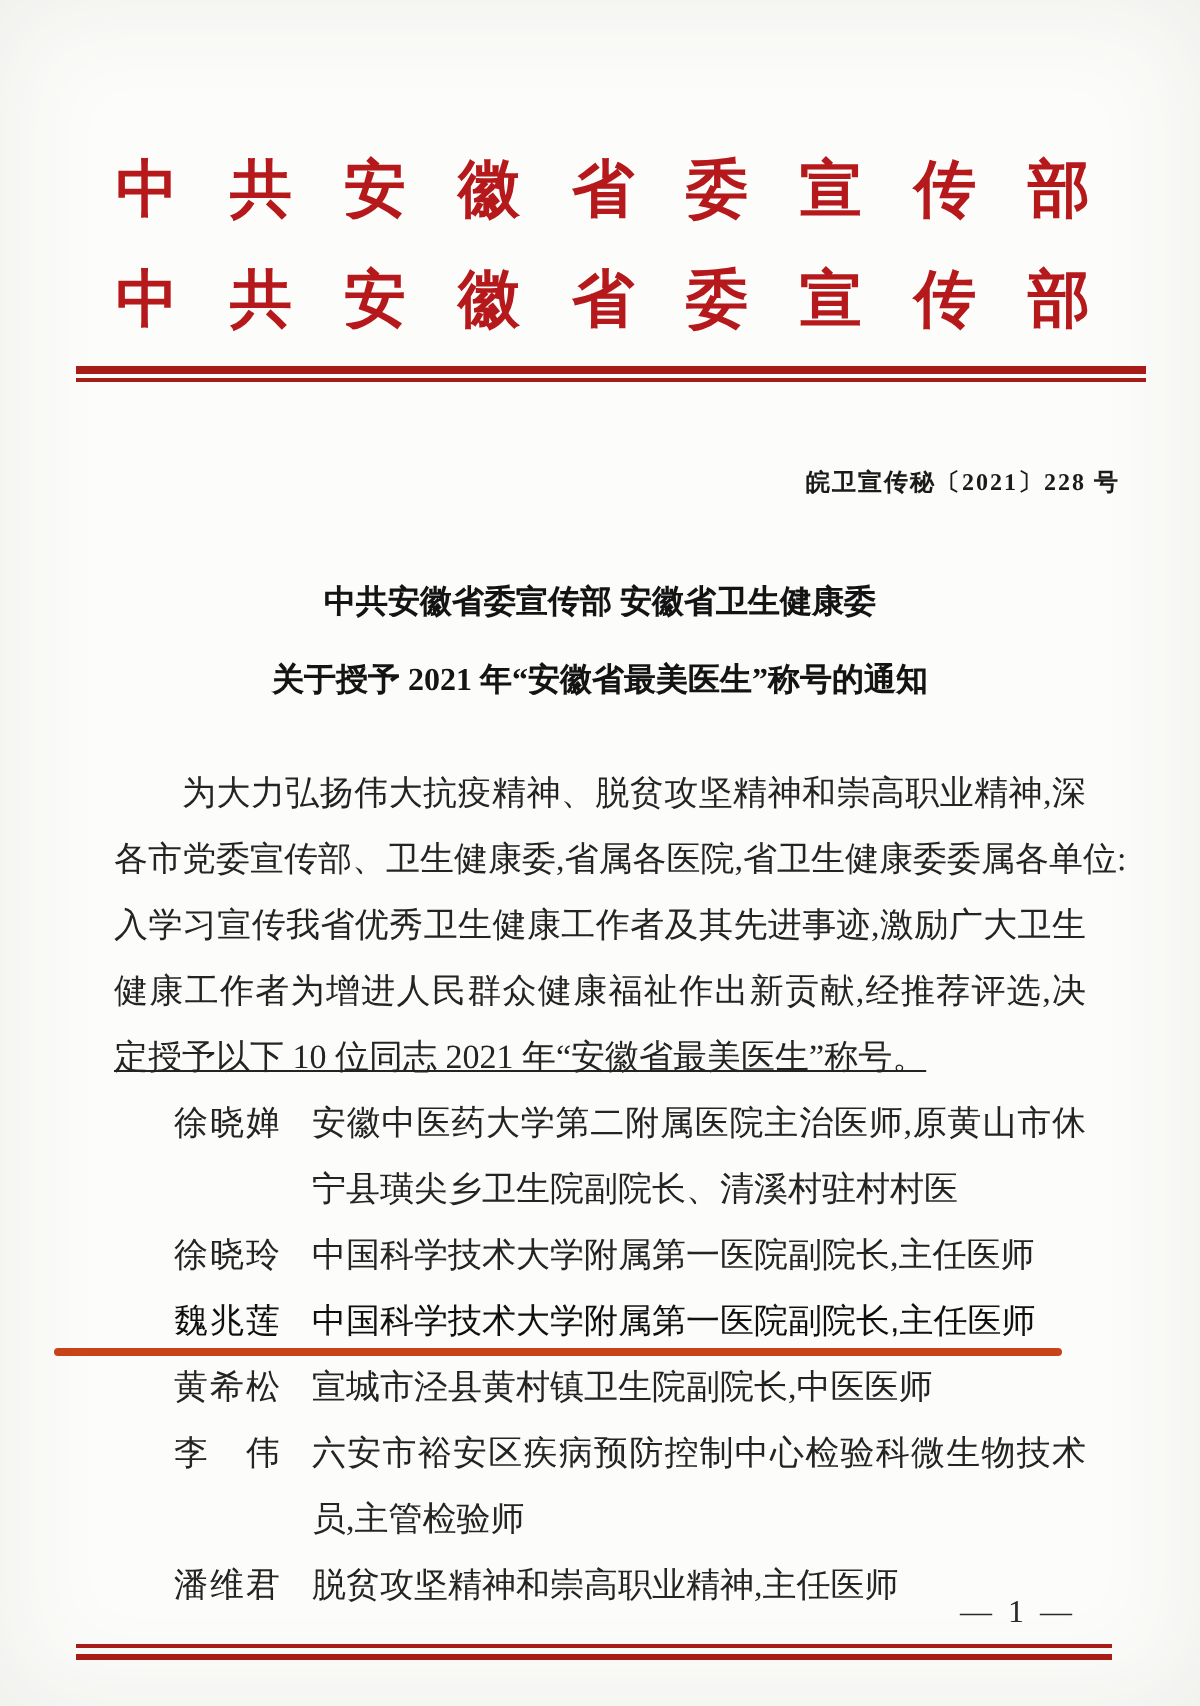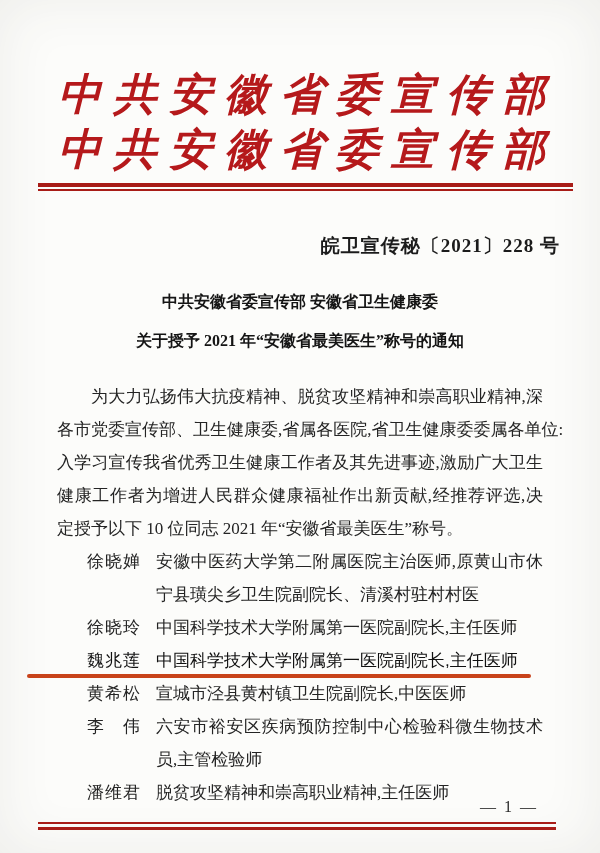--- a/index.html
+++ b/index.html
@@ -13,59 +13,58 @@
     overflow:hidden;
     box-shadow: inset 0 0 55px rgba(70,62,52,0.08);
   }
 
   
   .letterhead {
     position:absolute; top:67px; left:58px; right:55px;
     font-weight:700;
   }
   .letterhead .org-line {
-    font-size:43px; line-height:55px;
+    font-size:31px; line-height:55px;
     text-align:justify; text-align-last:justify;
     white-space:nowrap;
-    font-style:italic;
   }
 
   
   .rule-top { position:absolute; top:183px; left:38px; width:535px; }
   .rule-top .line-thick { height:3.5px; }
   .rule-top .line-thin  { height:1.5px; margin-top:2.5px; }
 
   .rule-bottom { position:absolute; top:822px; left:38px; width:518px; }
   .rule-bottom .line-thin  { height:1.5px; }
   .rule-bottom .line-thick { height:3.5px; margin-top:3px; }
 
   
   .doc-number {
     position:absolute; top:233px; right:40px;
-    font-size:19px; font-weight:600; letter-spacing:1px; color:#1b1b1b;
+    font-size:12px; font-weight:600; letter-spacing:1px; color:#1b1b1b;
     white-space:nowrap;
   }
 
   
   .notice-title {
     position:absolute; top:282px; left:30px; right:30px;
     text-align:center; font-size:16px; font-weight:700;
     line-height:39px; color:#141414;
   }
 
   
   .content {
     position:absolute; top:380px; left:57px; width:486px;
     font-size:17px; line-height:33px;
   }
   .bline {
     text-align:justify; text-align-last:justify;
     white-space:nowrap;
   }
-  .bline.natural { text-align:center; text-align-last:left; }
+  .bline.natural { text-align:center; text-align-last:left;text-decoration:underline; }
   .bline.indent { text-indent:2em; }
 
   
   .honorees { margin-top:0; }
   .hrow { display:flex; align-items:flex-start; }
   .hname {
     flex:none; width:53px; margin-left:30px;
     text-align:justify; text-align-last:justify;
   }
   .hdesc { flex:1; margin-left:16px; }

